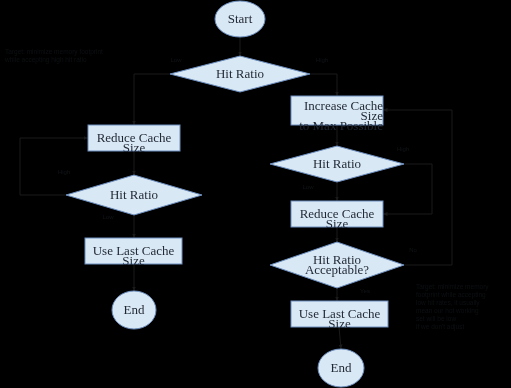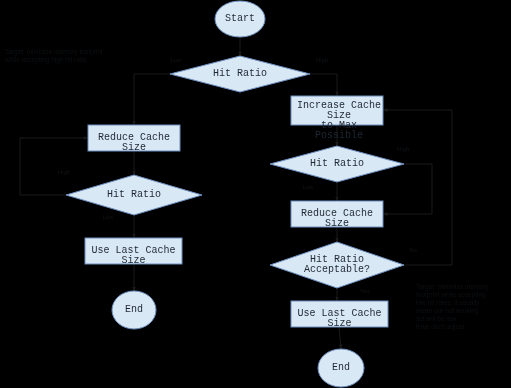--- a/index.html
+++ b/index.html
@@ -18,22 +18,22 @@
   #canvas svg.layer {
     position: absolute;
     left: 0;
     top: 0;
     width: 511px;
     height: 388px;
   }
   .node-label {
     position: absolute;
     color: #1f2733;
-    font-family: Liberation Mono, monospace;
-    font-size: 10px;
+    font-family: Liberation Serif, serif;
+    font-size: 13px;
     line-height: 10px;
     text-align: center;
     white-space: pre-line;
     pointer-events: none;
   }
   .edge-label {
     position: absolute;
     color: #101418;
     font-family: "Liberation Sans", sans-serif;
     font-size: 6px;
@@ -105,21 +105,21 @@
       <rect x="291" y="301" width="97" height="26"></rect>
       <ellipse cx="134" cy="310" rx="22" ry="19"></ellipse>
       <ellipse cx="341" cy="368" rx="23" ry="19"></ellipse>
     </g>
   </svg>
 
   <div class="node-label" style="left:215px; top:14px; width:50px;">Start</div>
 
   <div class="node-label" style="left:190px; top:69px; width:100px;">Hit Ratio</div>
 
-  <div class="node-label" style="left:295px; top:101px; width:88px; text-align:center;">Increase Cache Size
+  <div class="node-label" style="left:295px; top:101px; width:88px; text-align:right;">Increase Cache Size
 to Max Possible</div>
 
   <div class="node-label" style="left:88px; top:133px; width:92px;">Reduce Cache Size</div>
 
   <div class="node-label" style="left:287px; top:159px; width:100px;">Hit Ratio</div>
 
   <div class="node-label" style="left:84px; top:190px; width:100px;">Hit Ratio</div>
 
   <div class="node-label" style="left:291px; top:209px; width:92px;">Reduce Cache Size</div>
 

